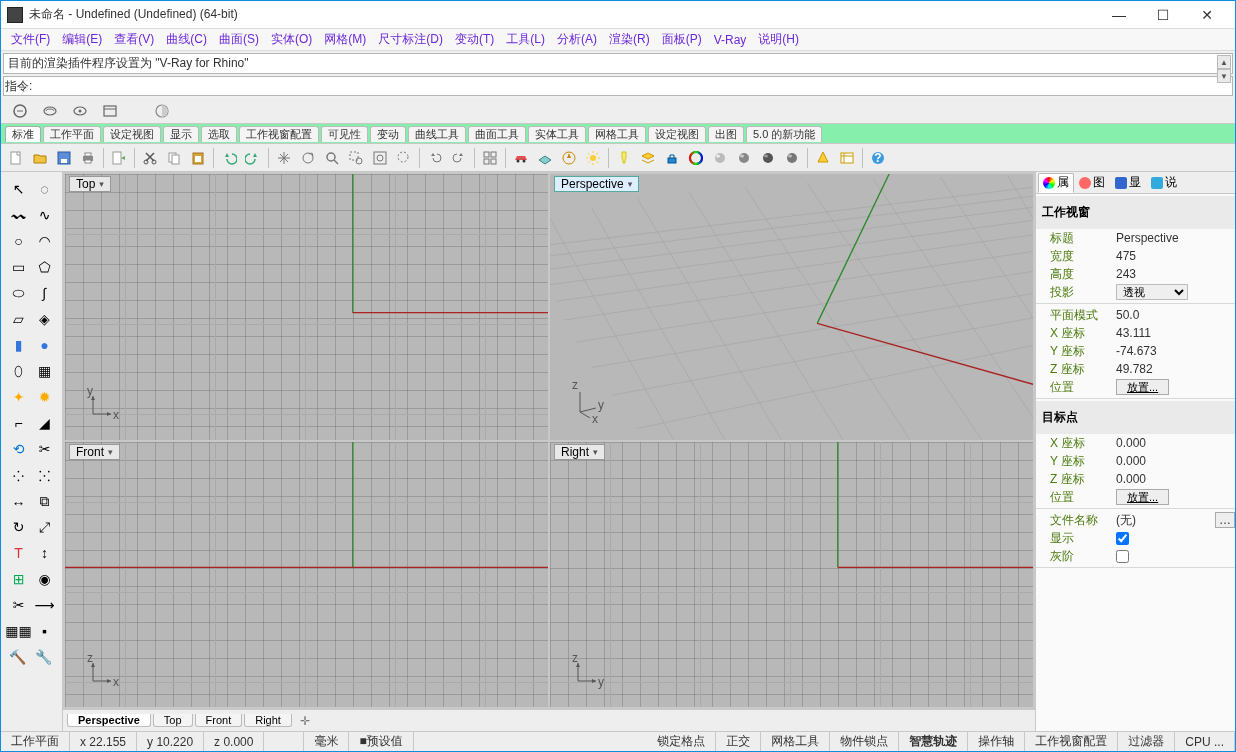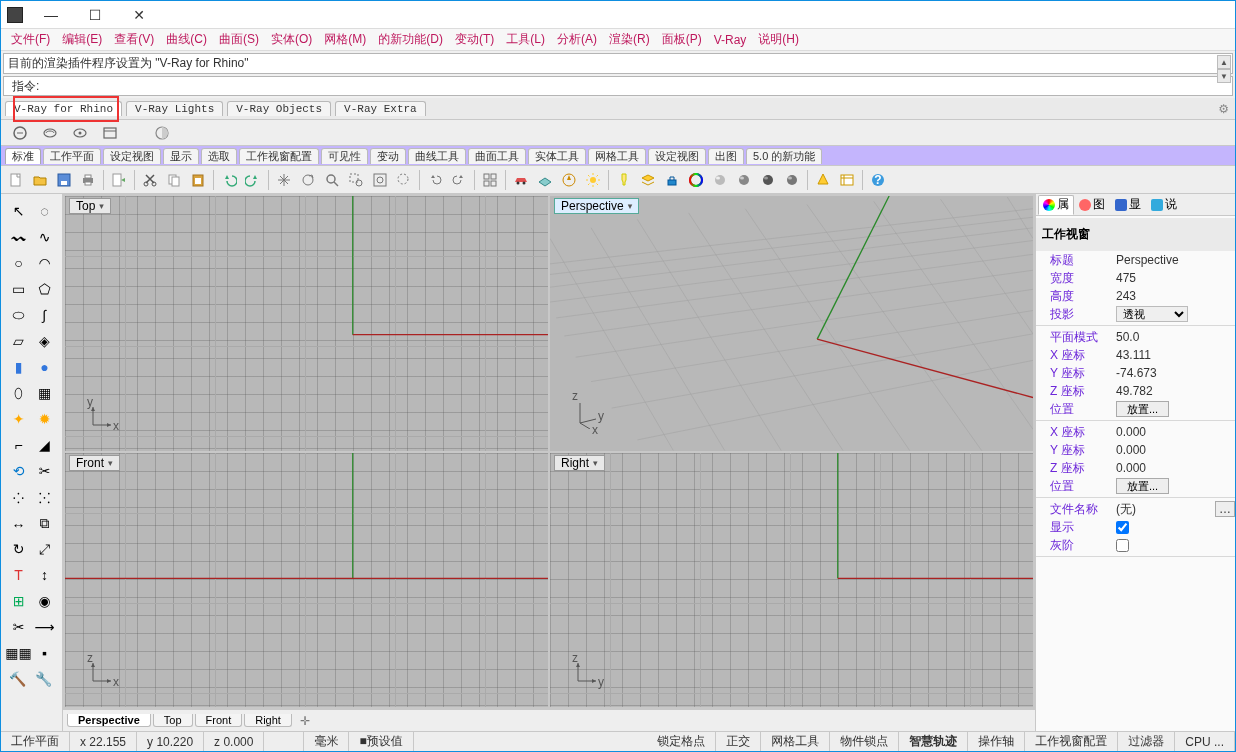--- a/index.html
+++ b/index.html
@@ -4,41 +4,41 @@
 <style>
 * { box-sizing: border-box; margin: 0; padding: 0; font-family: "Microsoft YaHei", Arial, sans-serif; font-size: 12px; }
 body { background: #fff; overflow: hidden; }
 .window { width: 1236px; height: 752px; border: 1px solid #0e8ee0; display: flex; flex-direction: column; background: #f0f0f0; }
 .titlebar { height: 28px; background: #fff; display: flex; align-items: center; padding: 0 6px; border-bottom: 1px solid #dcdcdc; }
 .titlebar .app-icon { width: 16px; height: 16px; background: #444; border: 1px solid #222; margin-right: 6px; }
 .titlebar .title { flex: 1; color: #333; }
 .titlebar .winbtn { width: 44px; height: 28px; display:flex; align-items:center; justify-content:center; color:#333; font-size: 14px; cursor: default; }
 
 .menubar { height: 22px; background: #f7f7f7; display: flex; align-items: center; padding: 0 4px; border-bottom: 1px solid #dcdcdc; }
-.menubar span { padding: 2px 6px; color: #be185d; cursor: default; }
+.menubar span { padding: 2px 6px; color: #6d28d9; cursor: default; }
 
 .historybox { background: #fff; border: 1px solid #b5b5b5; margin: 2px; padding: 1px 4px; position: relative; }
 .historybox .line { color: #333; white-space: pre; }
 .historybox .scroller { position:absolute; right:1px; top:1px; width:14px; display:flex; flex-direction:column; }
 .historybox .scroller div { width:14px; height:14px; background:#e9e9e9; border:1px solid #bcbcbc; display:flex; align-items:center; justify-content:center; font-size:8px; color:#555; }
 
-.cmdrow { display:flex; align-items:center; background:#fff; border:1px solid #b5b5b5; margin: 0 2px 2px 2px; height:20px; padding: 0 8px; }
+.cmdrow { display:flex; align-items:center; background:#fff; border:1px solid #b5b5b5; margin: 0 2px 2px 2px; height:20px; padding: 0 1px; }
 .cmdrow .label { color:#333; margin-right:4px; }
 .cmdrow input { flex:1; border:none; outline:none; font-size:12px; }
 
 .filtertabs { display:flex; align-items:center; background:#eaeaea; border-bottom:1px solid #c8c8c8; height:22px; padding-left:4px; position:relative; }
 .filtertabs .tab { background:#f4f4f4; border:1px solid #b8b8b8; border-bottom:none; border-radius:3px 3px 0 0; padding:1px 8px; margin-right:4px; color:#333; font-family: "Courier New", monospace; font-size:11px; cursor:default; }
 .filtertabs .tab.active { background:#fff; }
 .filtertabs .highlight { position:absolute; left:12px; top:-2px; width:106px; height:26px; border:2px solid #e33; pointer-events:none; }
 .filtertabs .gear { margin-left:auto; margin-right:6px; color:#888; }
 
 .smallicons { height:26px; background:#eee; border-bottom:1px solid #c8c8c8; display:flex; align-items:center; padding-left:8px; gap:8px; }
 .smallicons .ic { width:22px; height:22px; display:flex; align-items:center; justify-content:center; color:#666; border-radius:2px; }
 
-.secondtabs { display:flex; align-items:center; background:#c4b5fd; border-bottom:1px solid #c8c8c8; height:20px; padding-left:4px; flex-wrap:nowrap; overflow:hidden; }
+.secondtabs { display:flex; align-items:center; background:#86efac; border-bottom:1px solid #c8c8c8; height:20px; padding-left:4px; flex-wrap:nowrap; overflow:hidden; }
 .secondtabs .tab2 { background:#f4f4f4; border:1px solid #bbb; border-bottom:none; border-radius:3px 3px 0 0; padding:0 6px; margin-right:2px; color:#333; font-size:11px; cursor:default; white-space:nowrap; }
 .secondtabs .tab2.active { background:#fff; border-color:#aaa; }
 
 .maintoolbar { height:28px; background:#eee; border-bottom:1px solid #c8c8c8; display:flex; align-items:center; padding:0 4px; gap:2px; overflow:hidden; }
 .maintoolbar .tb { width:22px; height:22px; display:flex; align-items:center; justify-content:center; border-radius:2px; cursor:default; }
 .maintoolbar .sep { width:1px; height:20px; background:#c0c0c0; margin:0 2px; }
 
 .workarea { flex:1; display:flex; min-height:0; }
 .lefttoolstrip { width:62px; background:#eee; border-right:1px solid #c8c8c8; display:flex; flex-direction:column; padding:4px 2px; gap:0px; overflow:hidden; }
 .lefttoolstrip .row { display:flex; gap:0px; justify-content:center; }
@@ -68,24 +68,24 @@
 
 .rightpanel { width:200px; background:#f4f4f4; border-left:1px solid #c8c8c8; display:flex; flex-direction:column; overflow:hidden; }
 .rptabs { display:flex; align-items:center; height:22px; background:#eee; border-bottom:1px solid #c8c8c8; padding:0 2px; gap:0; }
 .rptabs .rt { display:flex; align-items:center; gap:2px; padding:0 4px; height:20px; border:1px solid transparent; cursor:default; font-size:11px; }
 .rptabs .rt.active { background:#fff; border:1px solid #bbb; border-bottom-color:#fff; border-radius:2px 2px 0 0; }
 .rptabs .ico { width:12px; height:12px; border-radius:50%; display:inline-block; }
 
 .propsection { border-bottom:1px solid #d8d8d8; padding:2px 0; }
 .propsection .hdr { font-weight:bold; padding:8px 6px; background:#eaeaea; }
 .proprow { display:flex; align-items:center; height:18px; }
-.proprow .k { width:80px; padding-left:14px; color:#6d28d9; }
+.proprow .k { width:80px; padding-left:14px; color:#4d7c0f; }
 .proprow .v { flex:1; color:#333; display:flex; align-items:center; gap:4px; }
 .proprow .v select, .proprow .v input[type=text] { font-size:11px; border:1px solid #bbb; padding:0 2px; }
-.proprow .btn { background:#eee; border:1px solid #aaa; padding:0 10px; height:16px; font-size:11px; cursor:default; }
+.proprow .btn { background:#eee; border:1px solid #aaa; padding:0 10px; height:16px; font-size:11px; cursor:default;text-decoration:underline; }
 
 .viewtabs { height:22px; background:#eee; border-top:1px solid #c8c8c8; display:flex; align-items:center; padding-left:4px; gap:2px; }
 .viewtabs .vt { background:#f4f4f4; border:1px solid #bbb; border-top:none; border-radius:0 0 3px 3px; padding:0 10px; font-size:11px; cursor:default; }
 .viewtabs .vt.active { background:#fff; font-weight:bold; }
 .viewtabs .plus { padding:0 6px; color:#777; cursor:default; }
 
 .statusbar { height:20px; background:#eee; border-top:1px solid #c8c8c8; display:flex; align-items:center; }
 .statusbar .sseg { padding:0 10px; border-right:1px solid #c8c8c8; height:100%; display:flex; align-items:center; color:#333; white-space:nowrap; }
 .statusbar .sseg.bold { font-weight:bold; }
 .statusbar .spacer { flex:1; }
@@ -93,34 +93,35 @@
 
 svg.icn { width:16px; height:16px; }
 </style>
 </head>
 <body>
 
 <div class="window">
 
   <div class="titlebar">
     <div class="app-icon"></div>
+    <div class="title">未命名 - Undefined (Undefined) (64-bit)</div>
     <div class="winbtn">—</div>
     <div class="winbtn">☐</div>
     <div class="winbtn close">✕</div>
   </div>
 
   <div class="menubar">
     <span>文件(F)</span>
     <span>编辑(E)</span>
     <span>查看(V)</span>
     <span>曲线(C)</span>
     <span>曲面(S)</span>
     <span>实体(O)</span>
     <span>网格(M)</span>
-    <span>的新功能(D)</span>
+    <span>尺寸标注(D)</span>
     <span>变动(T)</span>
     <span>工具(L)</span>
     <span>分析(A)</span>
     <span>渲染(R)</span>
     <span>面板(P)</span>
     <span>V-Ray</span>
     <span>说明(H)</span>
   </div>
 
   <div class="historybox">
@@ -129,28 +130,20 @@
       <div>▲</div>
       <div>▼</div>
     </div>
   </div>
 
   <div class="cmdrow">
     <span class="label">指令:</span>
     <input type="text" style="">
   </div>
 
-  <div class="filtertabs">
-    <div class="highlight"></div>
-    <div class="tab active">V-Ray for Rhino</div>
-    <div class="tab">V-Ray Lights</div>
-    <div class="tab">V-Ray Objects</div>
-    <div class="tab">V-Ray Extra</div>
-    <span class="gear">⚙</span>
-  </div>
 
   <div class="smallicons">
     <div class="ic">
         <svg class="icn" viewBox="0 0 16 16">
           <circle cx="8" cy="8" r="6" fill="none" stroke="#666" stroke-width="1.5"></circle>
           <path d="M5 8h6" stroke="#666"></path>
         </svg>
       </div>
     <div class="ic">
         <svg class="icn" viewBox="0 0 16 16">
@@ -677,20 +670,21 @@
               <div class="v">49.782</div>
             </div>
           <div class="proprow">
               <div class="k">位置</div>
               <div class="v">
                 <button class="btn">放置...</button>
               </div>
             </div>
         </div>
         <div class="propsection">
+          <div class="hdr">目标点</div>
           <div class="proprow">
               <div class="k">X 座标</div>
               <div class="v">0.000</div>
             </div>
           <div class="proprow">
               <div class="k">Y 座标</div>
               <div class="v">0.000</div>
             </div>
           <div class="proprow">
               <div class="k">Z 座标</div>

